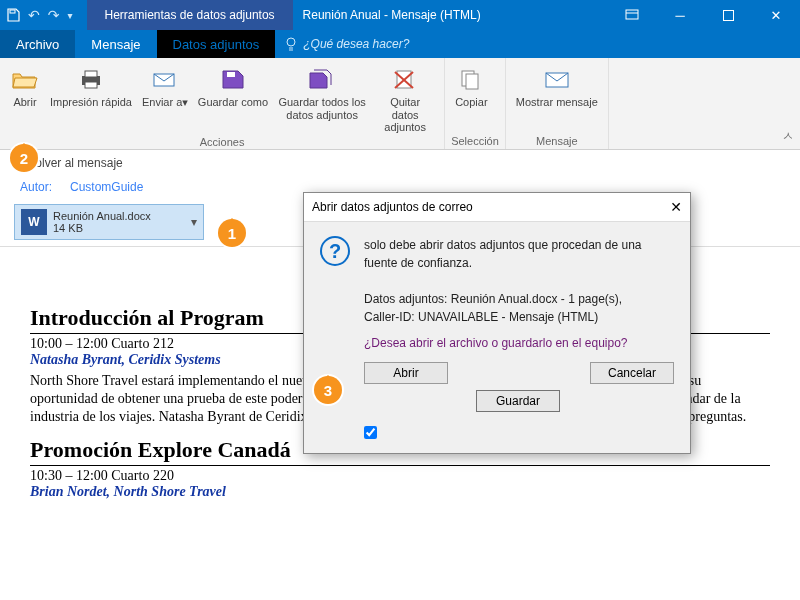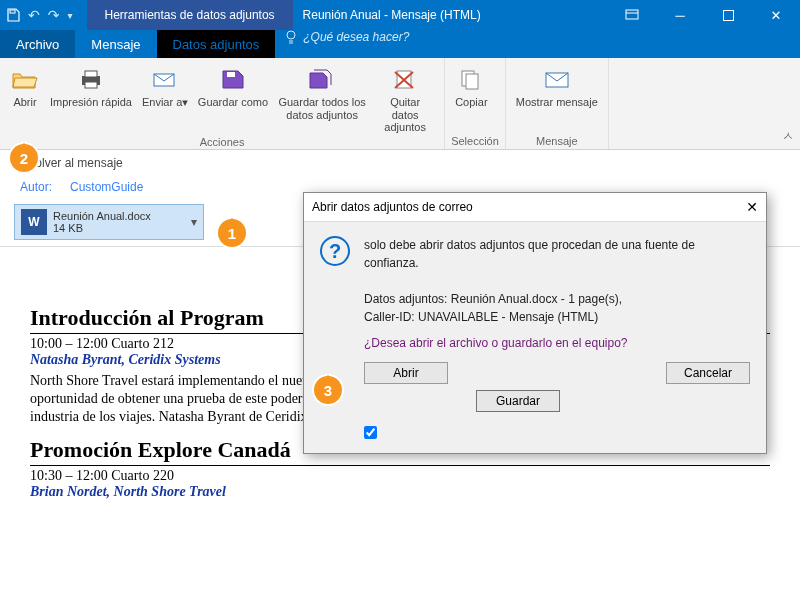--- a/index.html
+++ b/index.html
@@ -8,21 +8,21 @@
 .qat { display: flex; align-items: center; padding: 0 6px; gap: 8px; }
 .qat span { color: #cfe8fa; font-size: 14px; }
 .title-contextual { background: #2b549c; color: #fff; padding: 0 18px; height: 30px; display: flex; align-items: center; margin-left: 8px; }
 .title-text { margin-left: 10px; }
 .winbtns { margin-left: auto; display: flex; }
 .winbtn { width: 48px; height: 30px; display: flex; align-items: center; justify-content: center; color: #fff; font-size: 13px; }
 .tabbar { background: #0173C7; height: 28px; display: flex; align-items: stretch; color: #fff; }
 .tab { padding: 0 16px; display: flex; align-items: center; font-size: 13px; }
 .tab.file { background: #005a9e; }
 .tab.active-ctx { background: #000000; color: #0173C7; }
-.tellme { display: flex; align-items: flex-start; color: #cfe8fa; margin-left: 10px; gap: 6px; font-style: italic; }
+.tellme { display: flex; align-items: center; color: #cfe8fa; margin-left: 10px; gap: 6px; font-style: italic; }
 .ribbon { background: #f3f3f3; border-bottom: 1px solid #d0d0d0; height: 92px; display: flex; position: relative; }
 .group { display: flex; flex-direction: column; align-items: stretch; padding: 4px 6px 2px; border-right: 1px solid #e0e0e0; }
 .group-row { display: flex; gap: 2px; }
 .rbtn { display: flex; flex-direction: column; align-items: center; justify-content: flex-start; width: auto; padding: 2px 4px; gap: 2px; text-align: center; color: #444; font-size: 11px; line-height: 1.15; cursor: default; }
 .rbtn .ico { width: 30px; height: 30px; display: flex; align-items: center; justify-content: center; }
 .group-label { text-align: center; font-size: 11px; color: #666; margin-top: auto; }
 .collapsebtn { position: absolute; right: 6px; bottom: 4px; color: #666; }
 .backrow { padding: 6px 10px; display: flex; align-items: center; gap: 6px; color: #444; }
 .authorrow { padding: 4px 20px; display: flex; gap: 18px; color: #3b82f6; font-size: 12px; }
 .attach-strip { padding: 6px 14px; border-bottom: 1px solid #ddd; position: relative; }
@@ -31,21 +31,21 @@
 .attach-chip .meta { display: flex; flex-direction: column; font-size: 11px; color: #333; }
 .attach-chip .chev { position: absolute; right: 6px; color: #555; }
 .content { padding: 10px 30px; font-family: "Times New Roman", serif; color: #000; }
 .content h2 { font-size: 22px; font-weight: bold; margin-top: 10px; margin-bottom: 0; }
 .content hr { border: none; border-top: 1px solid #000; margin: 2px 0 2px; }
 .content .time { font-size: 14px; }
 .content .speaker { font-style: italic; font-weight: bold; color: #1437A3; font-size: 14px; margin-bottom: 4px; }
 .content p { font-size: 14px; line-height: 1.3; }
 .callout { position: absolute; width: 28px; height: 28px; border-radius: 50%; background: #F7941E; color: #fff; font-weight: bold; display: flex; align-items: center; justify-content: center; font-size: 15px; box-shadow: 0 0 0 2px #fff; z-index: 50; }
 .callout::before { content: ""; position: absolute; top: -6px; left: 50%; transform: translateX(-50%); border: 5px solid transparent; border-bottom-color: #F7941E; }
-.dialog { position: absolute; left: 303px; top: 192px; width: 464px; background: #f0f0f0; border: 1px solid #888; box-shadow: 3px 3px 12px rgba(0,0,0,0.35); z-index: 40; font-size: 12px; }
+.dialog { position: absolute; left: 303px; top: 192px; width: 388px; background: #f0f0f0; border: 1px solid #888; box-shadow: 3px 3px 12px rgba(0,0,0,0.35); z-index: 40; font-size: 12px; }
 .dlg-titlebar { background: #fff; border-bottom: 1px solid #ddd; padding: 6px 8px; display: flex; align-items: center; }
 .dlg-close { margin-left: auto; font-size: 14px; }
 .dlg-body { padding: 14px 16px 6px; display: flex; gap: 14px; }
 .dlg-icon { width: 30px; height: 30px; border: 2px solid #0B6DC9; border-radius: 50%; color: #0B6DC9; font-weight: bold; font-size: 20px; display: flex; align-items: center; justify-content: center; flex: 0 0 auto; }
 .dlg-text { flex: 1; line-height: 1.5; color: #222; }
 .dlg-question { padding: 4px 16px 8px 60px; color: #701a75; }
 .dlg-buttons { display: flex; gap: 28px; padding: 4px 16px 10px 60px; }
 .dlg-buttons button { min-width: 84px; height: 22px; font-size: 12px; background: #e7e7e7; border: 1px solid #9a9a9a; }
 .dlg-buttons button.primary { border: 1px solid #737373; margin-top: 28px; }
 .dlg-check { padding: 4px 16px 14px 60px; display: flex; align-items: center; gap: 6px; }

